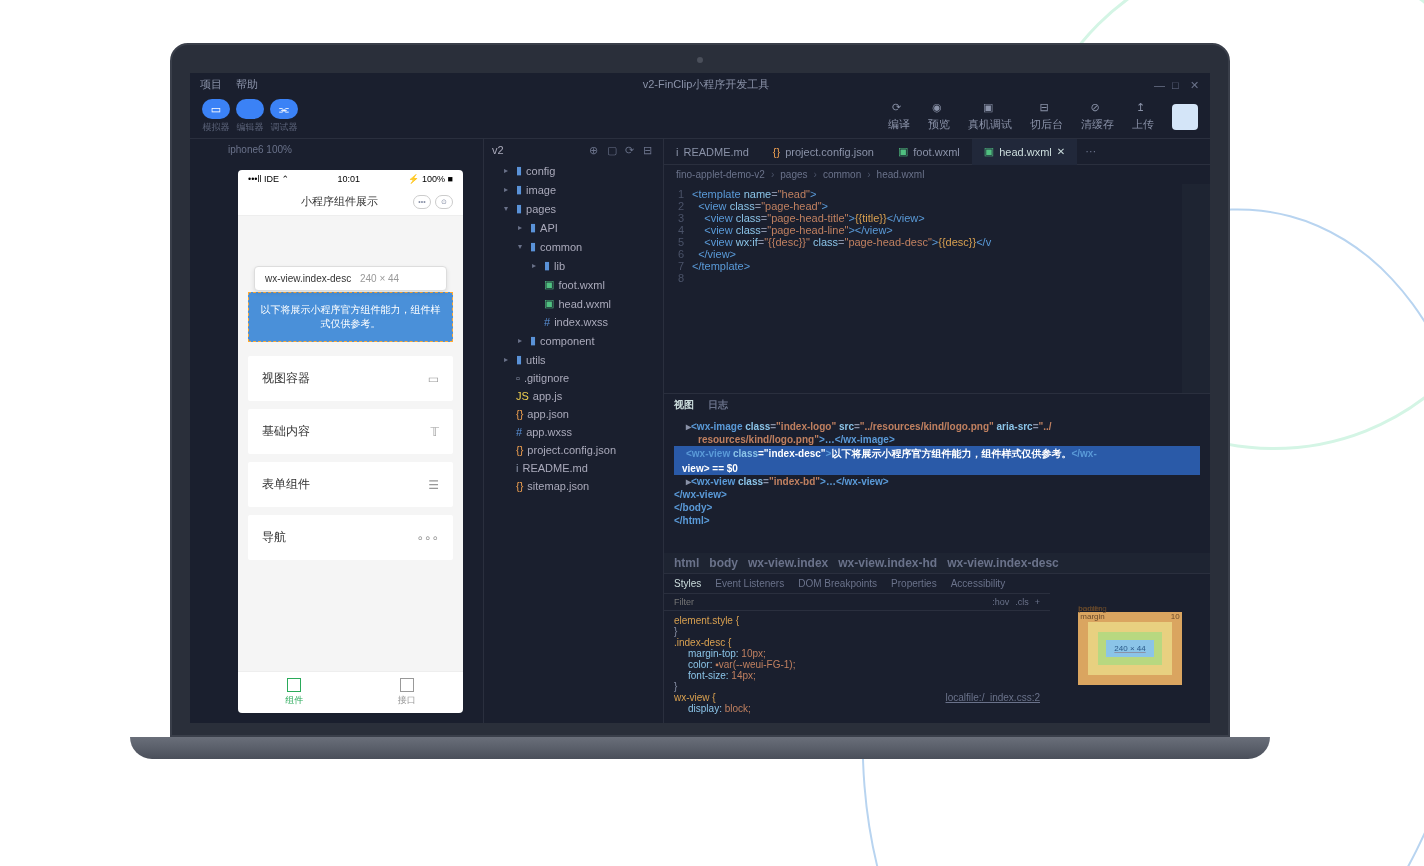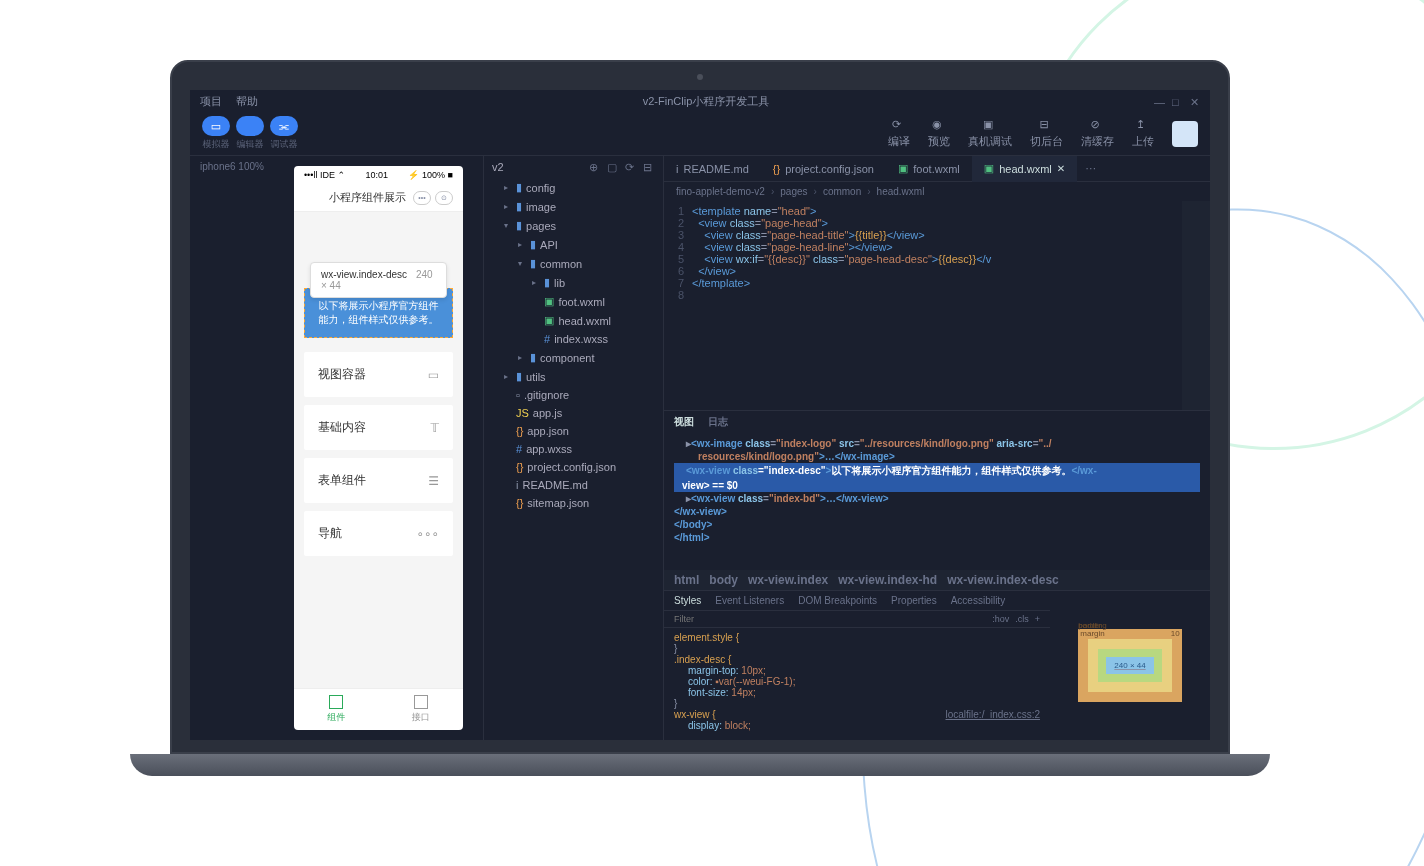--- a/index.html
+++ b/index.html
@@ -3,21 +3,21 @@
 <meta charset="utf-8">
 <style>
 * { margin: 0; padding: 0; box-sizing: border-box; font-family: -apple-system, BlinkMacSystemFont, "Segoe UI", sans-serif; }
 body { background: #fff; width: 1424px; height: 866px; position: relative; overflow: hidden; }
 
 
 .curve1 { position: absolute; right: -100px; top: -50px; width: 500px; height: 500px; border: 3px solid #d4f5e5; border-radius: 50%; z-index: 0; }
 .curve2 { position: absolute; right: -50px; top: 200px; width: 600px; height: 900px; border: 2px solid #b8d4f0; border-radius: 50%; z-index: 0; transform: rotate(15deg); }
 
 
-.laptop { position: absolute; left: 170px; top: 60px; width: 1060px; z-index: 1; }
+.laptop { position: absolute; left: 170px; top: 43px; width: 1060px; z-index: 1; }
 .laptop-screen { background: #2a2f3a; border-radius: 18px 18px 0 0; padding: 28px 18px 12px 18px; border: 2px solid #3a3f4a; position: relative; }
 .laptop-camera { position: absolute; top: 12px; left: 50%; transform: translateX(-50%); width: 6px; height: 6px; background: #4a4f5a; border-radius: 50%; }
 .laptop-base { height: 22px; background: linear-gradient(#6a6f7a,#4a4f5a); border-radius: 0 0 30px 30px; margin: 0 -40px; }
 
 
 .app { background: #1a1f2e; height: 650px; display: flex; flex-direction: column; font-size: 11px; color: #8a92a8; }
 .app-menubar { display: flex; align-items: center; justify-content: space-between; padding: 4px 10px; height: 22px; background: #1a1f2e; }
 .menubar-left { display: flex; gap: 14px; }
 .menubar-item { color: #8a92a8; cursor: pointer; }
 .menubar-title { color: #8a92a8; }
@@ -30,21 +30,21 @@
 .toolbar-tab-btn { width: 28px; height: 20px; background: #3b82f6; border-radius: 10px; display: flex; align-items: center; justify-content: center; color: #fff; cursor: pointer; }
 .toolbar-tab-label { font-size: 9px; color: #5a6278; }
 .toolbar-right { display: flex; gap: 18px; align-items: center; }
 .toolbar-action { display: flex; flex-direction: column; align-items: center; gap: 2px; cursor: pointer; }
 .toolbar-action-icon { width: 14px; height: 14px; color: #8a92a8; }
 .avatar { width: 26px; height: 26px; background: #d4e5f8; border-radius: 4px; }
 
 .app-body { flex: 1; display: flex; min-height: 0; }
 
 
-.simulator { width: 294px; background: #1a1f2e; display: flex; flex-direction: row; border-right: 1px solid #2a2f3e; }
+.simulator { width: 294px; background: #1a1f2e; display: flex; flex-direction: column; border-right: 1px solid #2a2f3e; padding-left: 28px; }
 .sim-header { padding: 5px 10px; font-size: 10px; color: #6a728a; }
 .sim-phone { margin: 10px 20px; background: #fff; border-radius: 4px; flex: 1; display: flex; flex-direction: column; overflow: hidden; justify-content: center; }
 .phone-status { display: flex; justify-content: space-between; padding: 4px 10px; font-size: 9px; color: #000; }
 .phone-header { display: flex; align-items: center; justify-content: space-between; padding: 6px 10px; border-bottom: 1px solid #eee; }
 .phone-title { flex: 1; text-align: center; font-size: 11px; color: #333; font-weight: 500; }
 .phone-menu { display: flex; gap: 4px; }
 .phone-menu-btn { width: 18px; height: 14px; border: 1px solid #ccc; border-radius: 7px; display: flex; align-items: center; justify-content: center; font-size: 7px; }
 .phone-content { flex: 1; background: #f5f5f5; padding: 10px; position: relative; }
 .tooltip { background: #fff; border: 1px solid #ddd; border-radius: 4px; padding: 6px 10px; font-size: 10px; position: absolute; top: 50px; left: 16px; right: 16px; box-shadow: 0 2px 4px rgba(0,0,0,0.1); }
 .tooltip .el { color: #333; font-weight: 500; }

